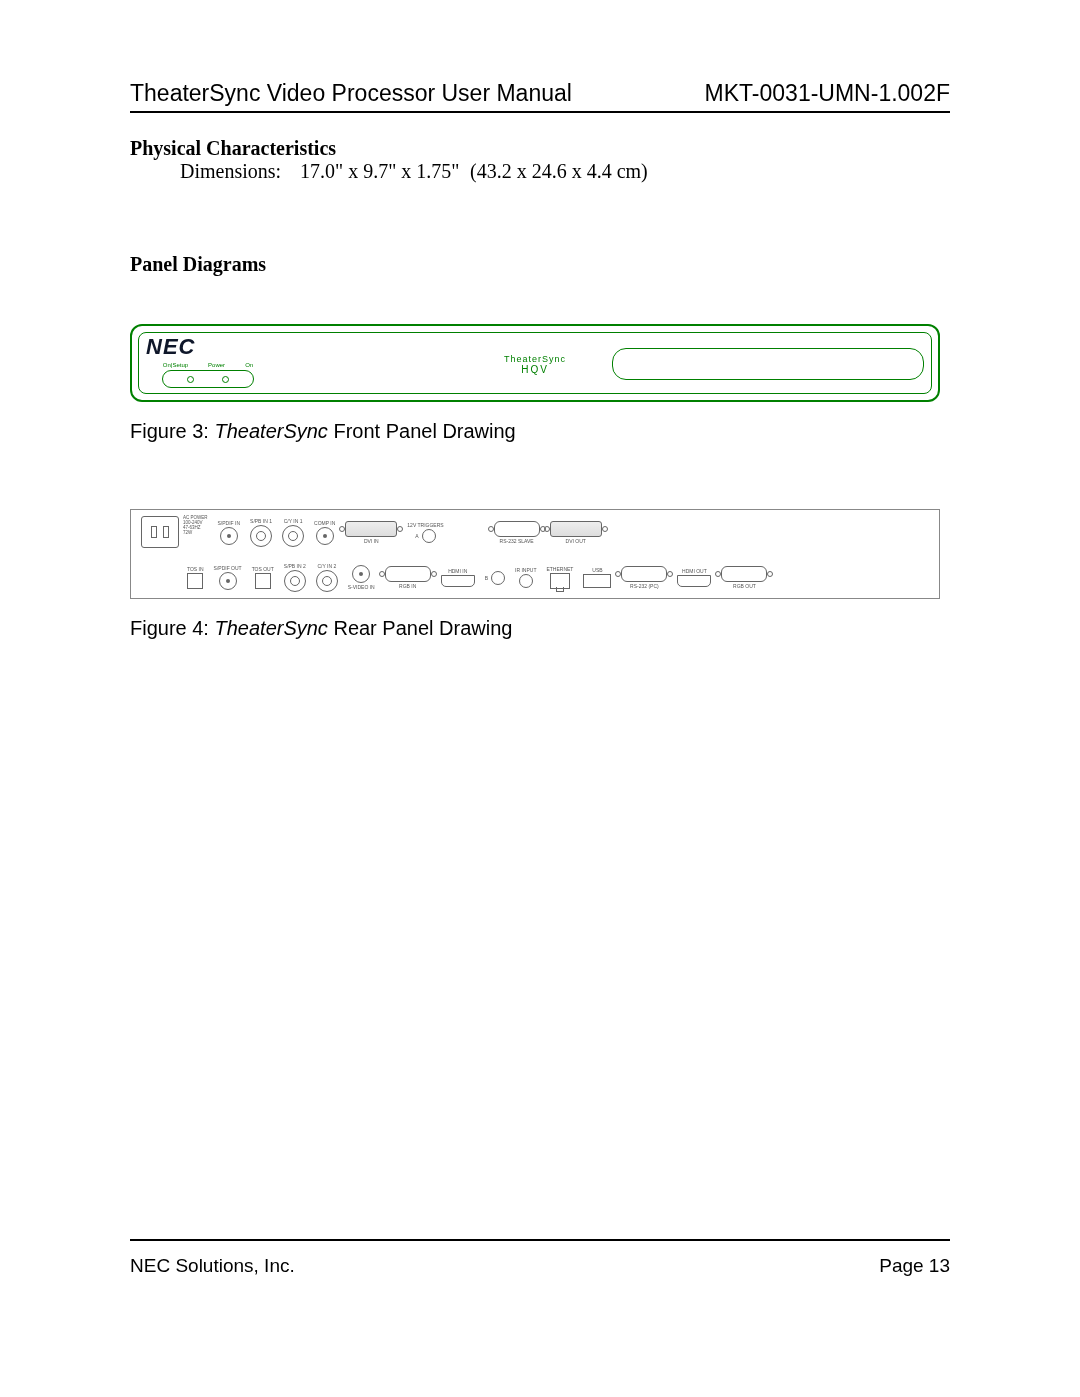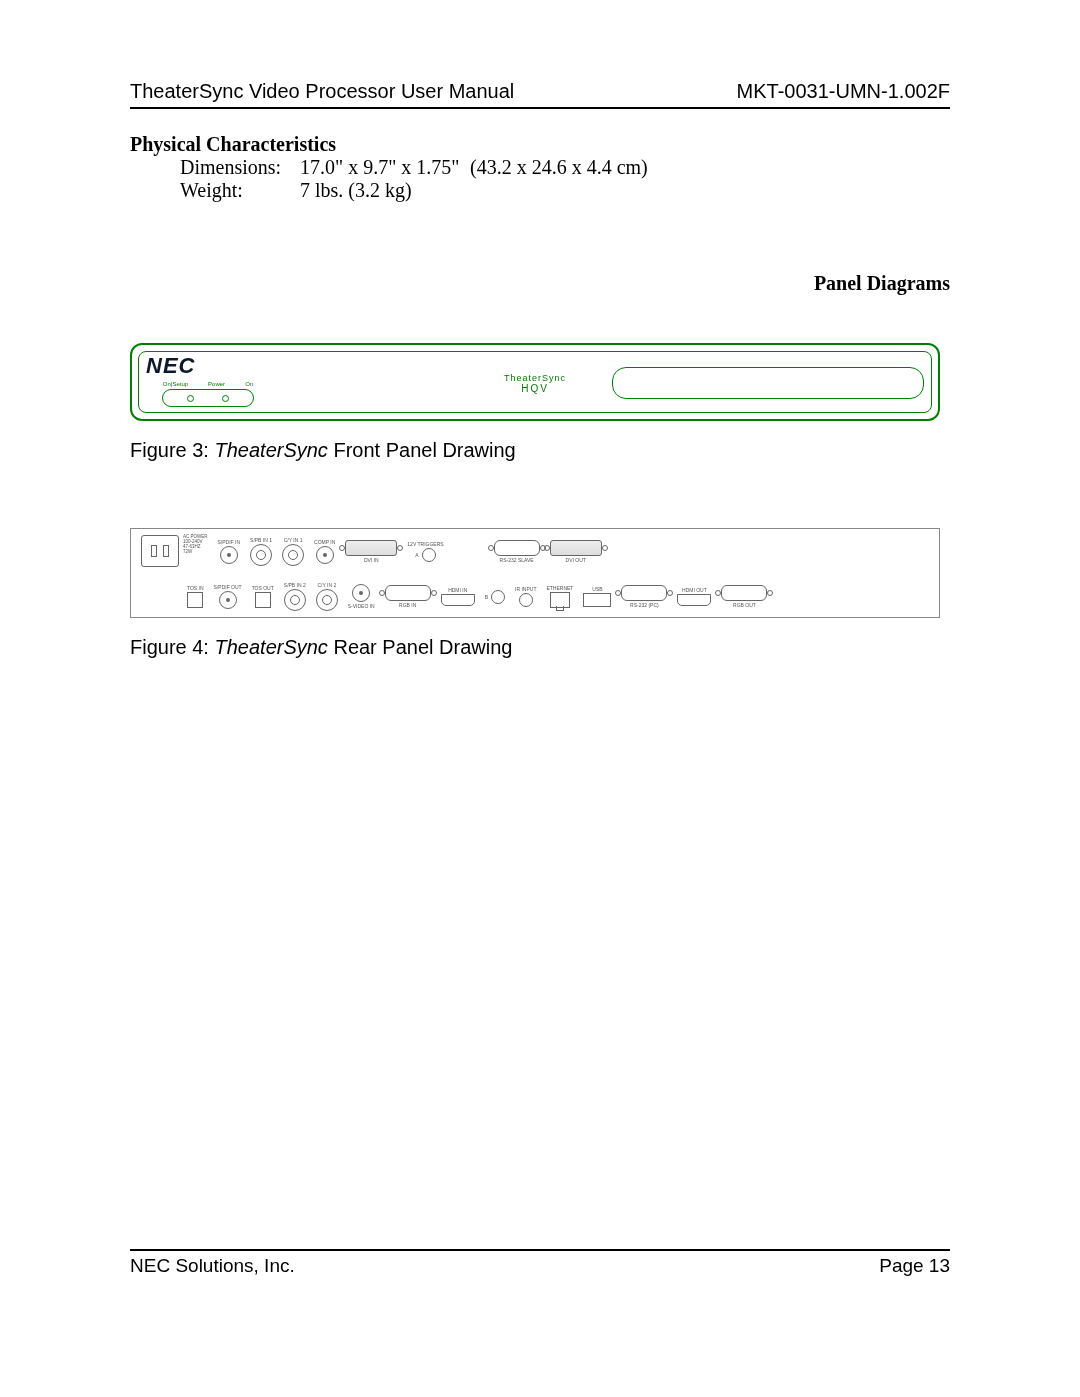--- a/index.html
+++ b/index.html
@@ -16,21 +16,21 @@
   .page {
     position: absolute;
     left: 130px;
     top: 80px;
     width: 820px;
     height: 1237px;
   }
   .header {
     display: flex;
     justify-content: space-between;
-    font-size: 20px;
+    font-size: 23px;
     font-family: Arial, Helvetica, sans-serif;
     border-bottom: 2px solid #000;
     padding-bottom: 4px;
   }
   .section-title {
     font-weight: bold;
     font-size: 20px;
     margin-top: 24px;
   }
   .specs {
@@ -41,39 +41,38 @@
     font-size: 20px;
   }
   .specs .indent { width: 50px; }
   .specs .label { width: 120px; }
   .specs .val1 { width: 170px; }
   .specs .val2 { }
   .panel-title {
     font-weight: bold;
     font-size: 20px;
     margin-top: 70px;
-    text-align: right;
   }
   .caption {
     font-size: 20px;
     font-family: Arial, Helvetica, sans-serif;
     margin-top: 18px;
   }
   .caption .it { font-style: italic; }
   .footer {
     position: absolute;
     left: 0;
     bottom: 40px;
     width: 100%;
     display: flex;
     justify-content: space-between;
     font-size: 19px;
     font-family: Arial, Helvetica, sans-serif;
     border-top: 2px solid #000;
-    padding-top: 4px;
+    padding-top: 14px;
   }
 
   
   .front-panel {
     margin-top: 48px;
     width: 810px;
     height: 78px;
     border: 2px solid #008000;
     border-radius: 12px;
     position: relative;
@@ -229,25 +228,20 @@
   </div>
 
   <div class="section-title">Physical Characteristics</div>
 
   <div class="specs">
     <div class="row">
       <span class="indent"></span>
       <span class="label">Dimensions:</span>
       <span class="val1">17.0" x 9.7" x 1.75"</span>
       <span class="val2">(43.2 x 24.6 x 4.4 cm)</span>
-    </div>
-    <div class="row">
-      <span class="indent"></span>
-      <span class="label">Weight:</span>
-      <span>7 lbs.  (3.2 kg)</span>
     </div>
   </div>
 
   <div class="panel-title">Panel Diagrams</div>
 
   <div class="front-panel">
     <div class="inner"></div>
     <div class="logo">NEC</div>
     <div class="controls">
       <div style="display:flex;flex-direction:column;align-items:center;">

